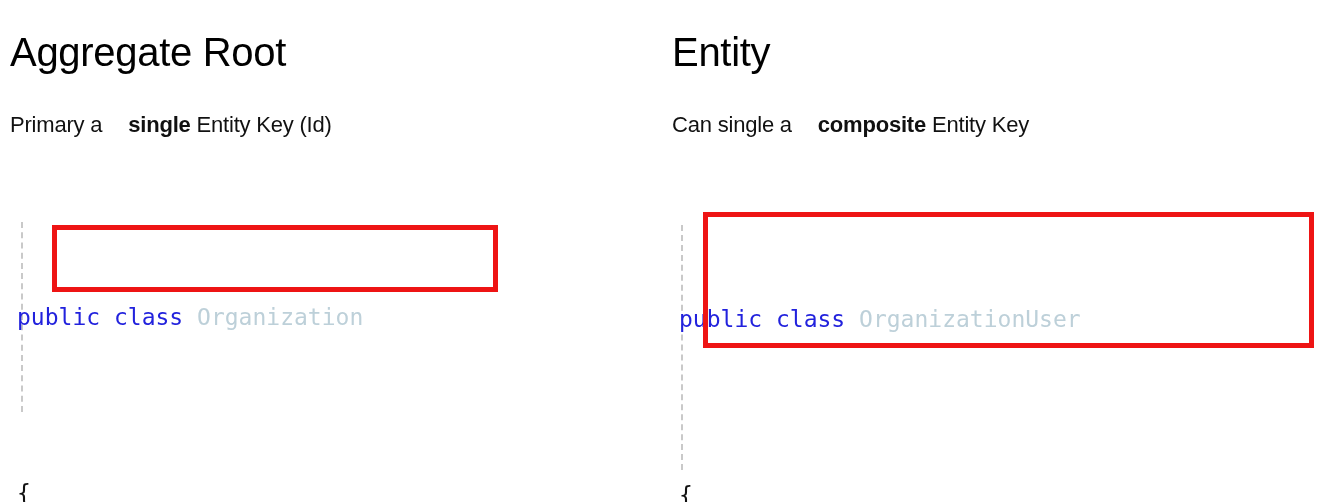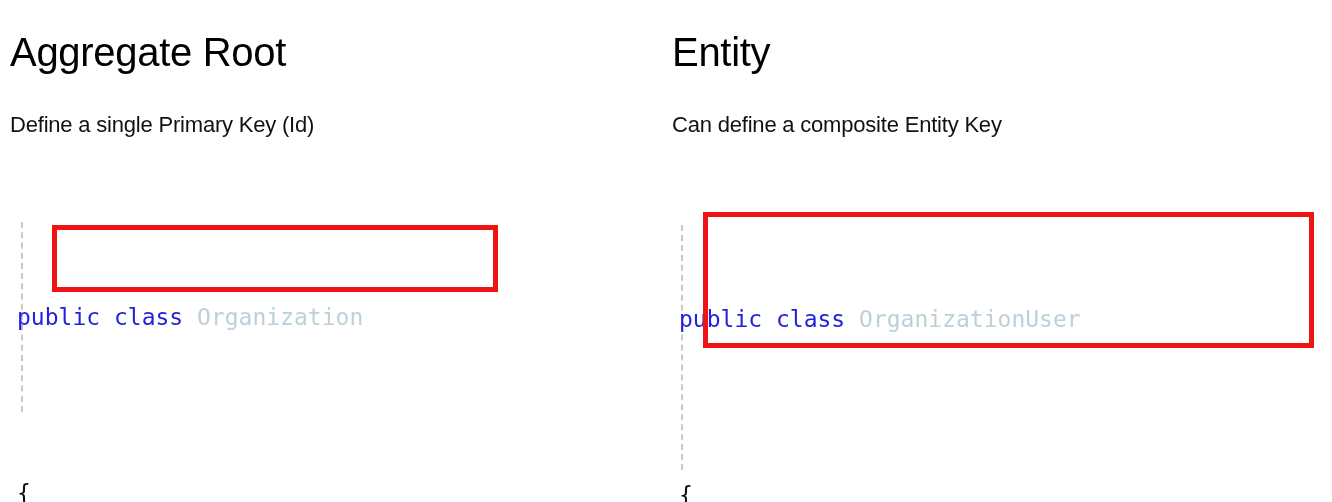--- a/index.html
+++ b/index.html
@@ -36,21 +36,21 @@
 
   .panel-subtitle {
     position: absolute;
     font-family: "Liberation Sans", sans-serif;
     font-size: 22px;
     font-weight: 400;
     color: #111111;
     white-space: nowrap;
     letter-spacing: -0.2px;
   }
-  .panel-subtitle b { font-weight: 400; }
+  .panel-subtitle b { font-weight: 700; margin-left: 20px; }
 
   
   .code {
     position: absolute;
     font-family: "DejaVu Sans Mono", monospace;
     font-size: 23px;
     line-height: 44px;
     white-space: pre;
     color: #111111;
     letter-spacing: 0px;
@@ -81,21 +81,21 @@
     box-sizing: border-box;
   }
 </style>
 </head>
 <body>
 
 <div class="panel panel-left">
 
   <div class="panel-title" style="left:10px; top:30px;">Aggregate Root</div>
 
-  <div class="panel-subtitle" style="left:10px; top:112px;"><span>Define a </span><b>single</b><span> Primary Key (Id)</span></div>
+  <div class="panel-subtitle" style="left:10px; top:112px;"><span>Primary a </span><b>single</b><span> Entity Key (Id)</span></div>
 
   <div class="indent-guide" style="left:21px; top:222px; height:190px;"></div>
 
   <div class="code" style="left:10px; top:163px;">
 
     <div class="line"><span class="kw">public</span> <span class="kw">class</span> <span class="cls">Organization</span></div>
 
     <div class="line"><span class="pun">{</span></div>
 
     
@@ -113,21 +113,21 @@
   </div>
 
   <div class="hl-box" style="left:52px; top:225px; width:446px; height:67px;"></div>
 
 </div>
 
 <div class="panel panel-right">
 
   <div class="panel-title" style="left:6px; top:30px;">Entity</div>
 
-  <div class="panel-subtitle" style="left:6px; top:112px;"><span>Can define a </span><b>composite</b><span> Entity Key</span></div>
+  <div class="panel-subtitle" style="left:6px; top:112px;"><span>Can single a </span><b>composite</b><span> Entity Key</span></div>
 
   <div class="indent-guide" style="left:15px; top:225px; height:245px;"></div>
 
   <div class="code" style="left:6px; top:165px;">
 
     <div class="line"><span class="kw">public</span> <span class="kw">class</span> <span class="cls">OrganizationUser</span></div>
 
     <div class="line"><span class="pun">{</span></div>
 
     

